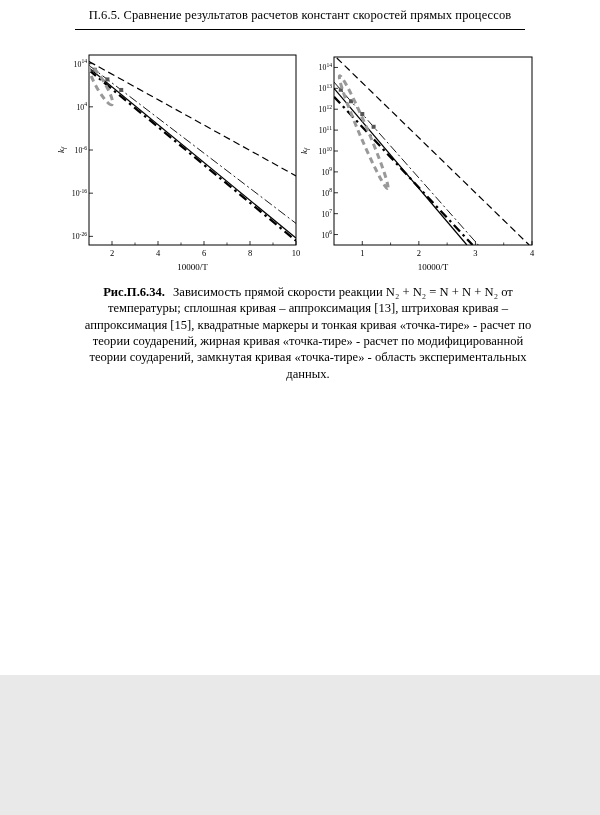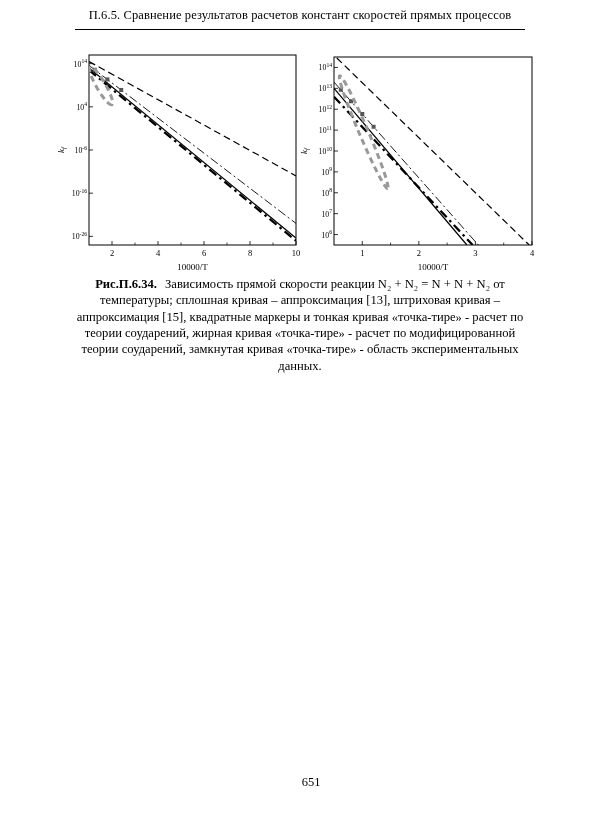--- a/index.html
+++ b/index.html
@@ -1,29 +1,29 @@
 <!DOCTYPE html>
 <html><head>
 <meta charset="utf-8">
 <style>
   html,body{margin:0;padding:0;background:#e9e9e9;}
   .page{
-    position:relative;width:600px;height:815px;margin:0 auto;background:#ffffff;
+    position:relative;width:600px;height:675px;margin:0 auto;background:#ffffff;
     font-family:"Liberation Serif", serif;color:#000;overflow:hidden;
   }
   .header{
     position:absolute;left:75px;top:8px;width:450px;text-align:center;
     font-size:12.5px;letter-spacing:0.1px;border-bottom:1px solid #000;padding-bottom:6px;
   }
   .chart{position:absolute;}
   #chart0{left:55px;top:47px;}
   #chart1{left:298px;top:47px;}
   svg text{font-family:"Liberation Serif", serif;fill:#000;}
   .caption{
-    position:absolute;left:70px;top:276px;width:460px;margin:0;
+    position:absolute;left:70px;top:276px;width:460px;margin:8px;
     text-align:center;font-size:12.6px;line-height:1.3;
   }
   .caption b{margin-right:8px;}
   .pageno{
     position:absolute;left:11px;top:775px;width:600px;text-align:center;font-size:12.5px;
   }
 </style>
 </head>
 <body>
 

